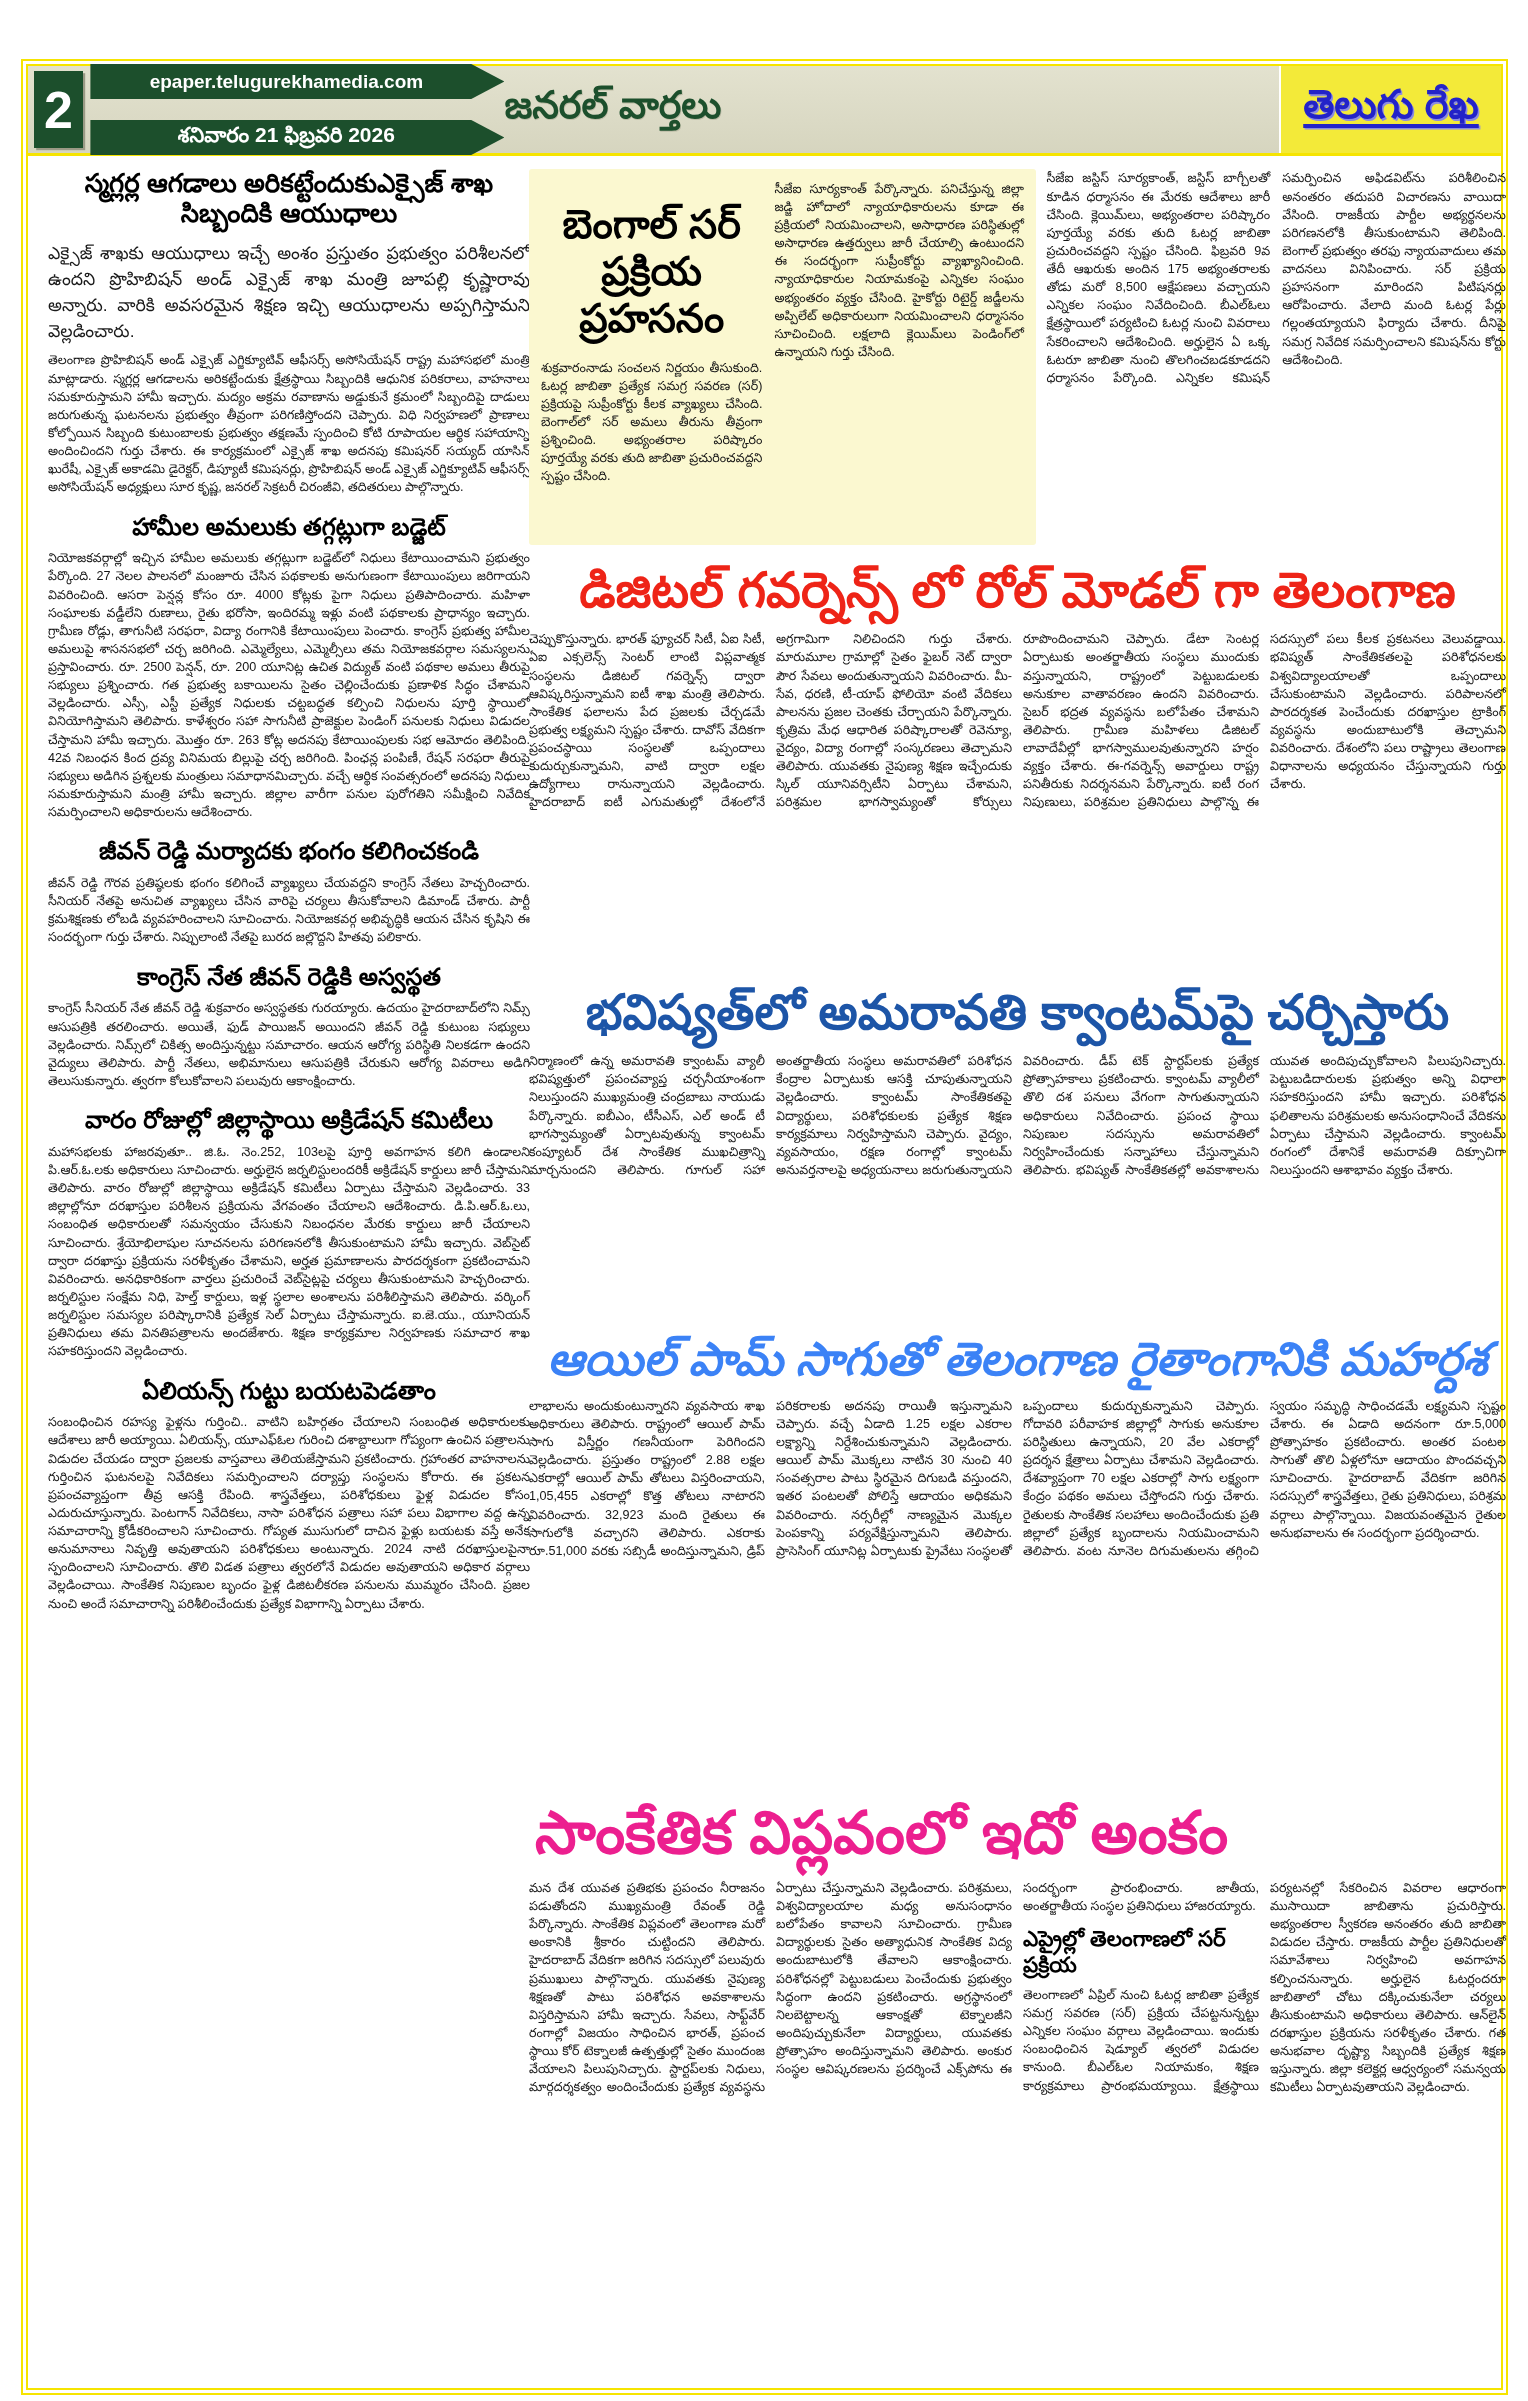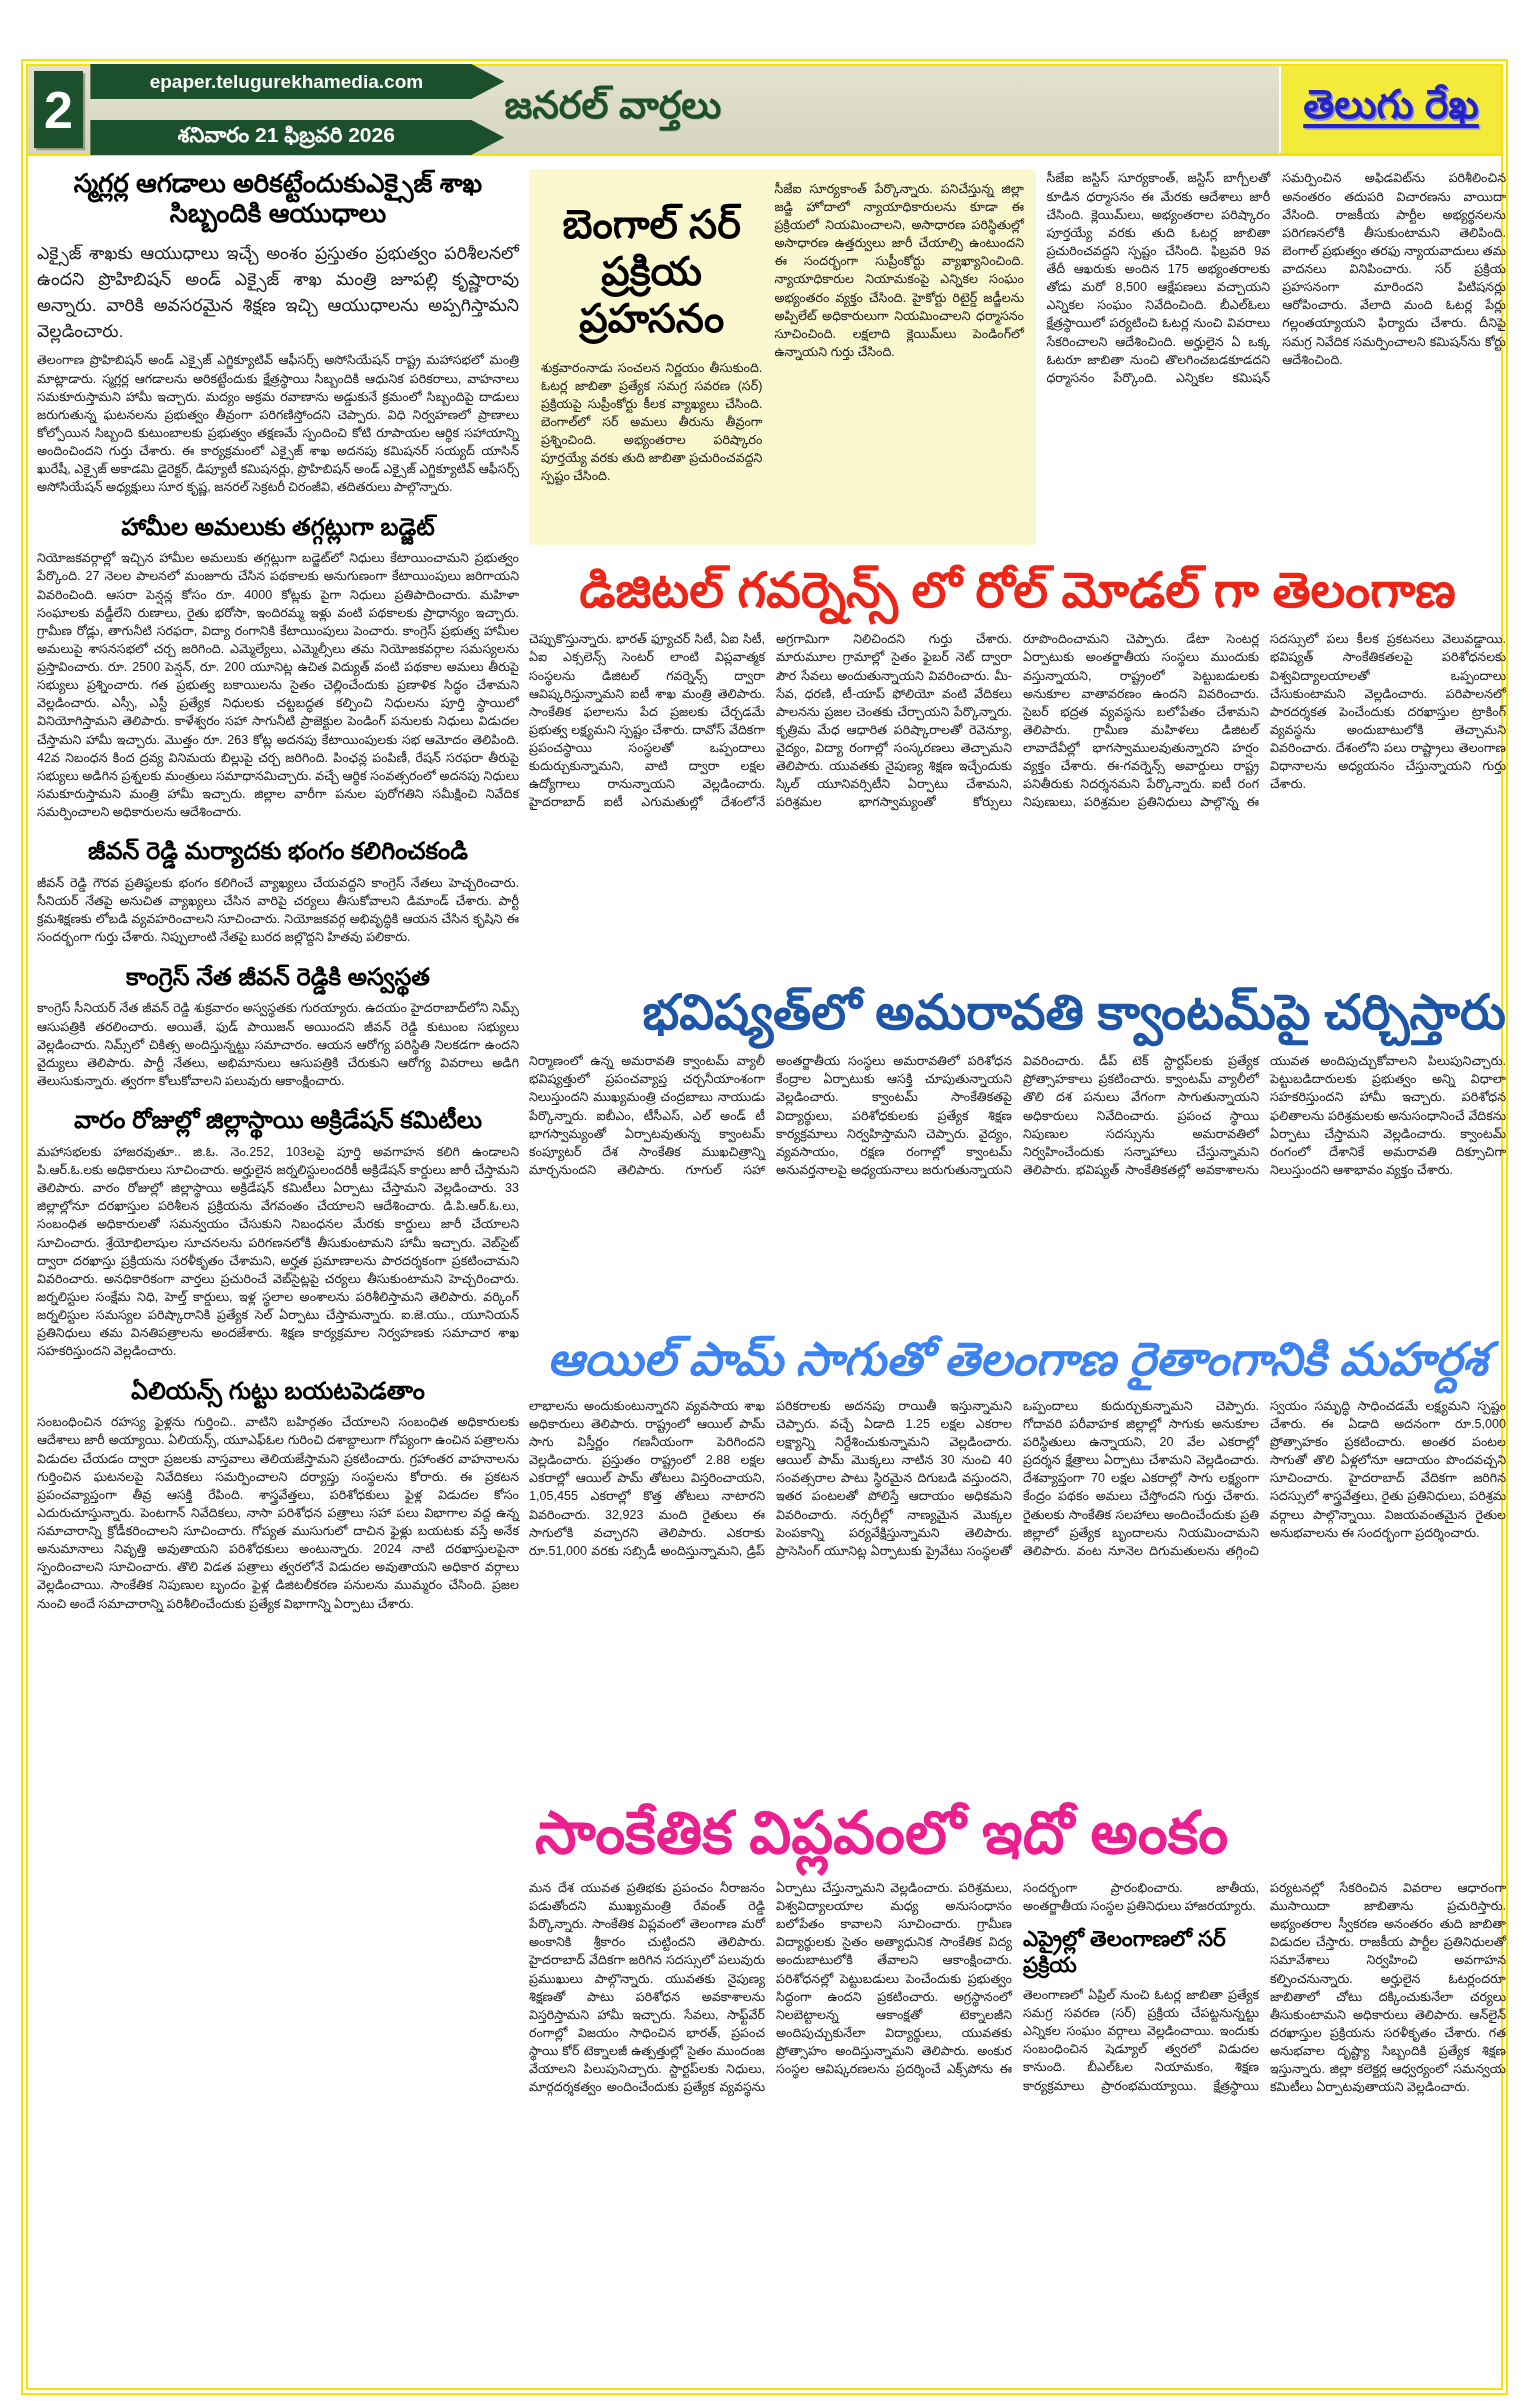--- a/index.html
+++ b/index.html
@@ -49,21 +49,21 @@
     text-decoration:underline; text-decoration-thickness:4.4px; text-underline-offset:6px;
     text-shadow:1.5px 1.5px 0 #8b8be0;
   }
 
   
   .content { position:absolute; left:0; top:93px; width:100%; height:calc(100% - 93px); padding:9px 7.4px 7.4px 7.4px; }
 
   .body-text { font-size:12.6px; line-height:1.44; text-align:justify; color:#141414; }
 
   
-  .left-col { position:absolute; left:9px; top:10.4px; width:482px; }
+  .left-col { position:absolute; left:20px; top:10.4px; width:482px; }
   .hl-black {
     font-size:26px; font-weight:bold; color:#000; text-align:center; line-height:1.15; margin-bottom:10.4px;
   }
   .lead { font-size:17.4px; line-height:1.5; text-align:justify; color:#1a1a1a; margin-bottom:7.4px; }
   .subhead {
     font-size:24px; font-weight:bold; color:#000; text-align:center; margin:16.3px 0 9px 0; line-height:1.15;
   }
   .left-col .body-text { margin-bottom:4.4px; }
 
   
@@ -78,21 +78,21 @@
   .sir-left { width:47%; display:flex; flex-direction:column; }
   .sir-headline {
     font-size:40px; font-weight:bold; color:#000; text-align:center; line-height:1.18;
     padding:21px 0 16.3px 0;
   }
   .sir-cont { flex:1; column-count:2; column-gap:12px; }
 
   
   .band-headline { font-weight:bold; text-align:center; line-height:1.1; }
   .hl-red   { color:#ee2417; font-size:49px; margin:19px 0 12px 0; }
-  .hl-blue  { color:#1d55a7; font-size:49px; margin:22px 0 12px 0;text-align:right; }
+  .hl-blue  { color:#1d55a7; font-size:49px; margin:22px 0 12px 0; }
   .hl-green { color:#3b82f6; font-size:46px; margin:22px 0 12px 0;font-style:italic; }
   .hl-pink  { color:#ec1f8f; font-size:59px; margin:25px 0 13.3px 0; text-align:left; padding-left:6px; }
   .cols4 { column-count:4; column-gap:11px; }
   .cols4 .body-text { display:block; }
   .row-b .cols4 { height:334px; }
   .row-c .cols4 { height:260px; }
   .row-d .cols4 { height:379px; }
   .row-e .cols4 { height:460px; }
   .inline-subhead {
     font-size:21.4px; font-weight:bold; color:#000000; text-align:left; margin:12px 0 7.4px 0; line-height:1.2;

